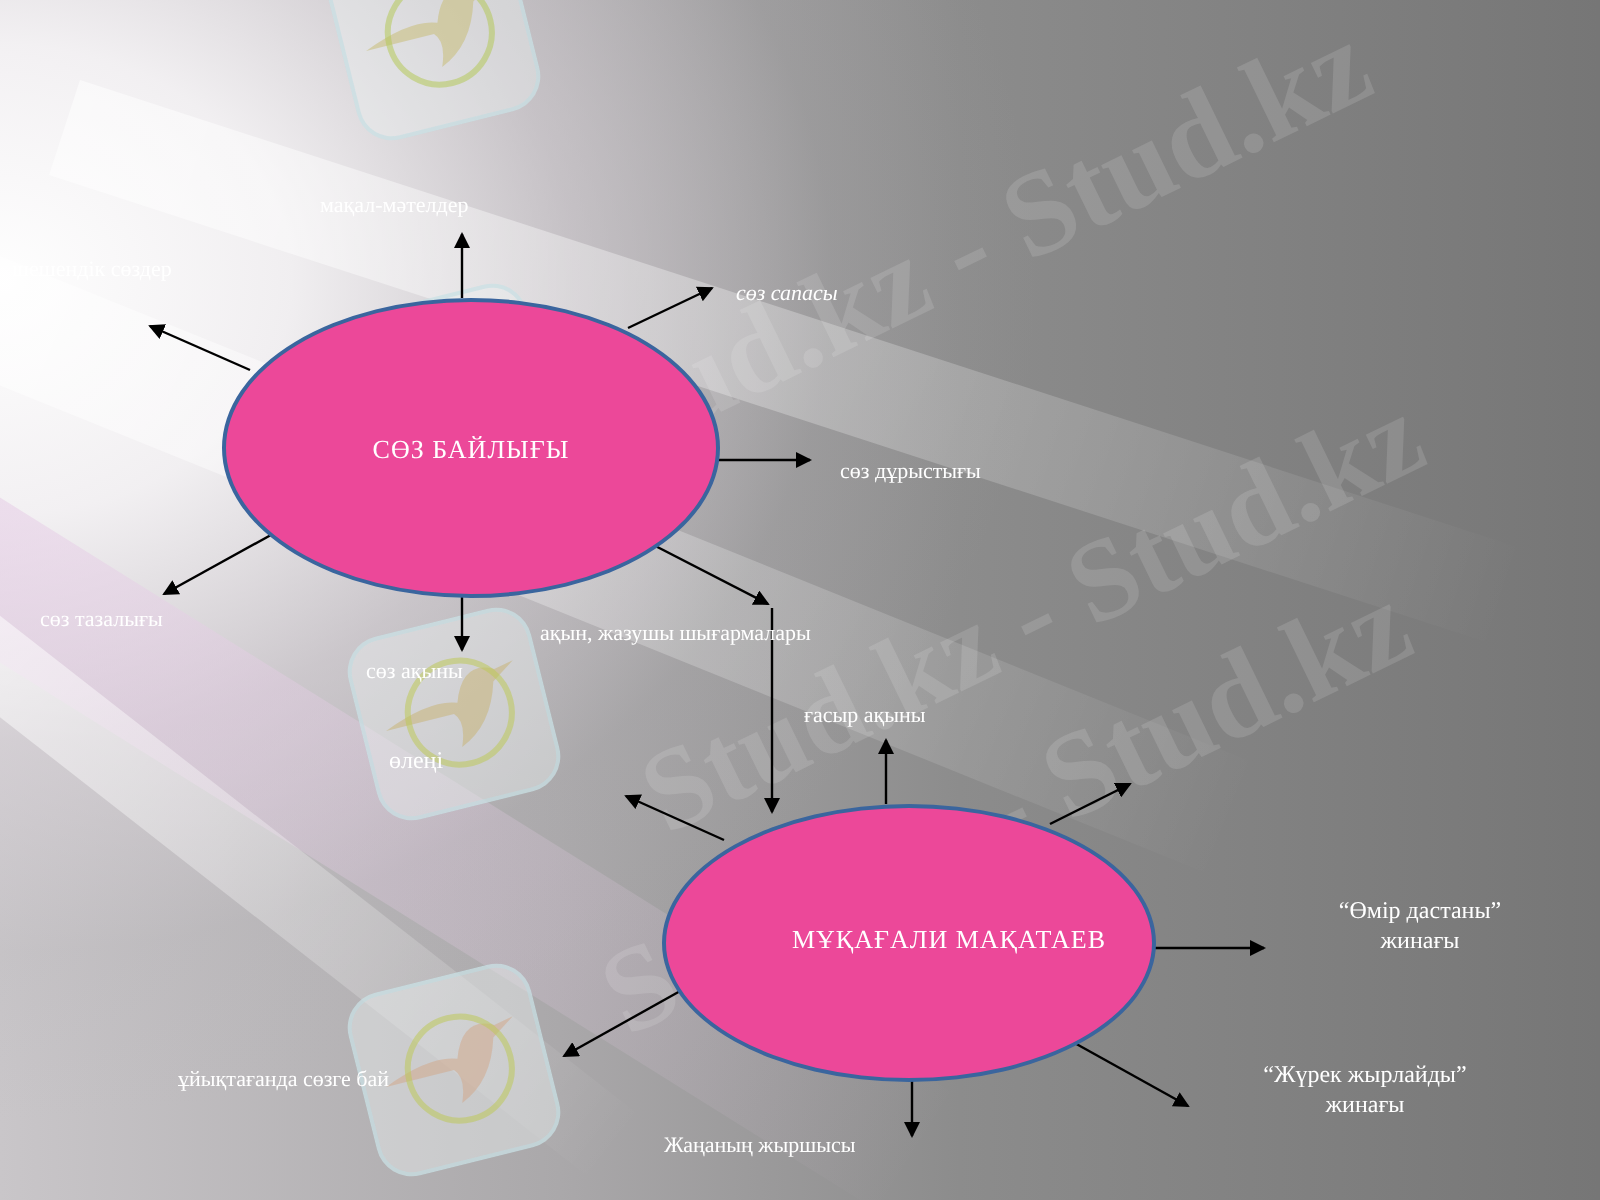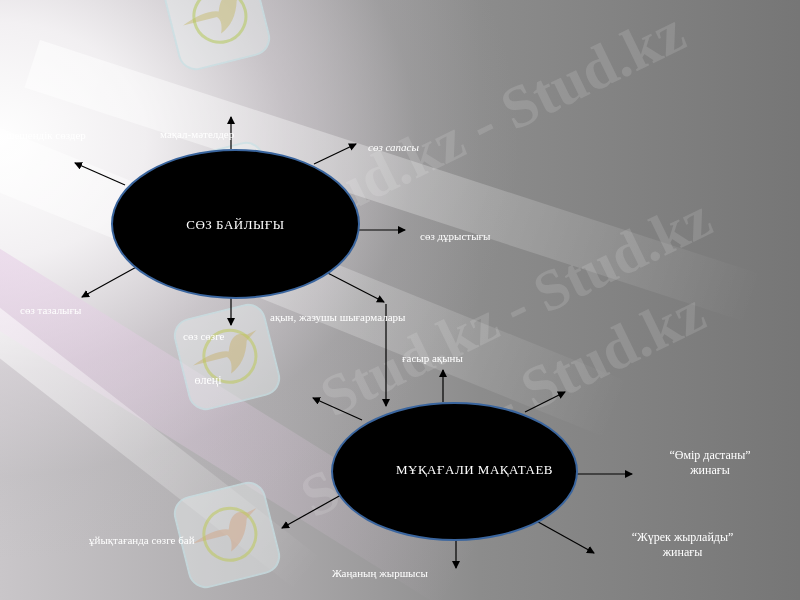--- a/index.html
+++ b/index.html
@@ -28,21 +28,21 @@
     }
     .logo {
       position: absolute; width: 90px; height: 90px; border-radius: 18px;
       background: rgba(235,240,240,0.45);
       border: 2px solid rgba(190,220,225,0.55);
       transform: rotate(-14deg); pointer-events: none;
     }
     .logo svg { width: 100%; height: 100%; }
     .ellipse {
       position: absolute; border-radius: 50%;
-      background: #000000; border: 2px solid #3a659e;
+      background: #ec4899; border: 2px solid #3a659e;
       display: flex; align-items: center; justify-content: center;
       color: #ffffff; font-size: 13px; letter-spacing: 0.5px;
     }
     .label {
       position: absolute; color: #ffffff; font-size: 11px; white-space: nowrap;
       text-align: center; line-height: 1.25;
     }
     .label.big { font-size: 12px; }
     svg.arrows { position: absolute; inset: 0; }
   </style>
@@ -113,26 +113,26 @@
   </g>
 </svg>
 
 <div class="ellipse" style="left:111px;top:149px;width:245px;height:146px;">
   <span style="margin-top:2px;">СӨЗ  БАЙЛЫҒЫ</span>
 </div>
 <div class="ellipse" style="left:331px;top:402px;width:243px;height:135px;">
   <span style="margin-top:-4px;margin-left:40px;">МҰҚАҒАЛИ МАҚАТАЕВ</span>
 </div>
 
-<div class="label" style="left:160px;top:97px;margin-top:31px;">мақал-мәтелдер</div>
+<div class="label" style="left:160px;top:97px;">мақал-мәтелдер</div>
 <div class="label" style="left:6px;top:129px;">шешендік сөздер</div>
 <div class="label" style="left:368px;top:141px;font-style:italic;">сөз сапасы</div>
 <div class="label" style="left:420px;top:230px;">сөз дұрыстығы</div>
 <div class="label" style="left:20px;top:304px;">сөз тазалығы</div>
-<div class="label" style="left:183px;top:330px;">сөз сөзге</div>
+<div class="label" style="left:183px;top:330px;">сөз ақыны</div>
 <div class="label" style="left:270px;top:311px;">ақын, жазушы  шығармалары</div>
 
 <div class="label" style="left:402px;top:352px;">ғасыр ақыны</div>
 <div class="label big" style="left:606px;top:336px;width:140px;">
 </div>
 <div class="label big" style="left:660px;top:448px;width:100px;">
   <div>“Өмір  дастаны”</div>
   <div>жинағы</div>
 </div>
 <div class="label big" style="left:625px;top:530px;width:115px;">

